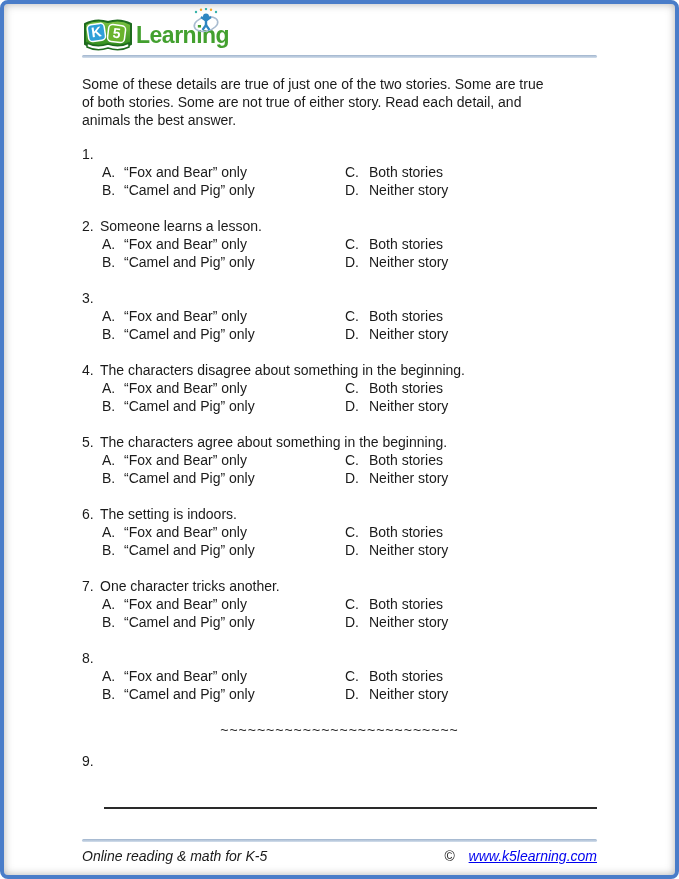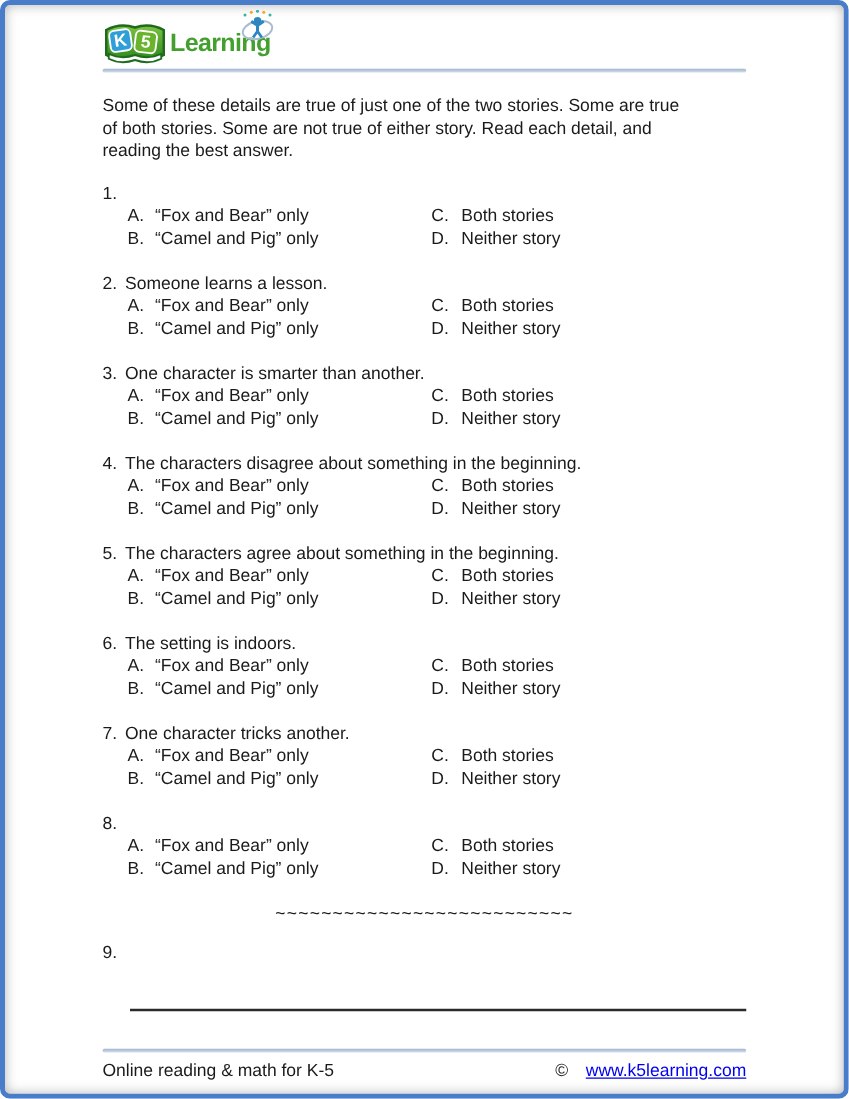--- a/index.html
+++ b/index.html
@@ -19,21 +19,21 @@
     overflow: hidden;
     font-size: 14px;
     line-height: 18px;
   }
   
   .header { margin: 11px 78px 0; }
   .logo { position: relative; height: 40px; display: flex; align-items: center; }
   .logo .book-svg { display: block; }
   .brand {
     position: relative;
-    font-size: 20px;
+    font-size: 23px;
     font-weight: 700;
     color: #43a02f;
     letter-spacing: -0.5px;
     margin-left: 2px;
     line-height: 40px;
   }
   .person-svg { position: absolute; top: -7px; left: 55px; }
   .rule {
     height: 3px;
     background: linear-gradient(180deg, #9fb4cd, #d4dfec);
@@ -61,20 +61,21 @@
     height: 0;
   }
   
   .footer { position: absolute; left: 0; right: 0; bottom: 10px; }
   .footer-rule { margin: 0 78px; }
   .footer-row {
     margin: 5px 78px 0;
     display: flex;
     justify-content: space-between;
     align-items: flex-end;
+    font-style: italic;
   }
   .footer-right { display: flex; gap: 14px; align-items: baseline; }
   .site-link { color: #0000ee; text-decoration: underline; }
   i { font-style: italic; }
 </style>
 </head>
 <body>
 
 <div class="page">
 
@@ -113,21 +114,21 @@
           <circle cx="25" cy="4" r="1.2" fill="#36b3a8"></circle>
         </svg>
       </span>
     </div>
   </div>
   <div class="rule header-rule"></div>
 
   <div class="instructions">
     <div>Some of these details are true of just one of the two stories. Some are true</div>
     <div>of both stories. Some are not true of either story. Read each detail, and</div>
-    <div>reading the best answer.</div>
+    <div>animals the best answer.</div>
   </div>
 
   <div class="questions" id="questions-container">
   <div class="q-block">
     <div class="q-line">
       <span class="q-num">1.</span>
     </div>
     <div class="opts">
       <span>A.</span>
       <span>“Fox and Bear” only</span>
@@ -153,21 +154,20 @@
       <span>B.</span>
       <span>“Camel and Pig” only</span>
       <span>D.</span>
       <span>Neither story</span>
     </div>
   </div>
 
   <div class="q-block">
     <div class="q-line">
       <span class="q-num">3.</span>
-      <span>One character is smarter than another.</span>
     </div>
     <div class="opts">
       <span>A.</span>
       <span>“Fox and Bear” only</span>
       <span>C.</span>
       <span>Both stories</span>
       <span>B.</span>
       <span>“Camel and Pig” only</span>
       <span>D.</span>
       <span>Neither story</span>

